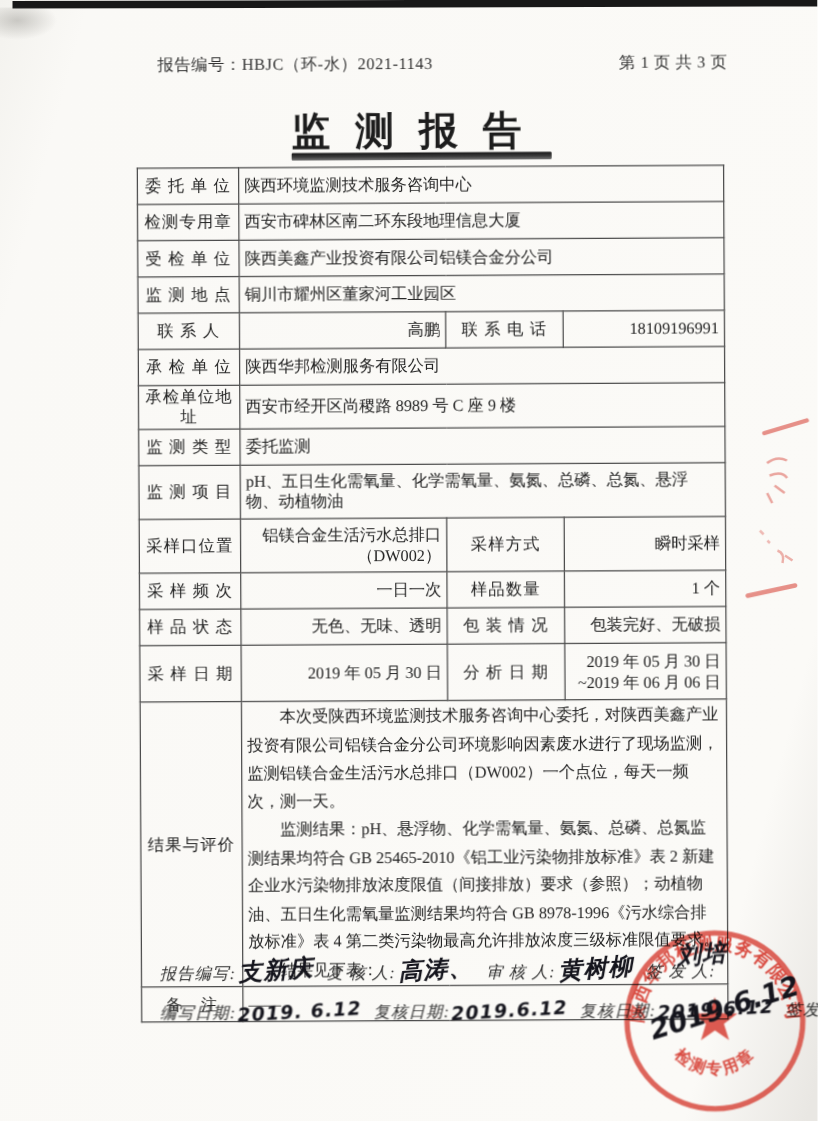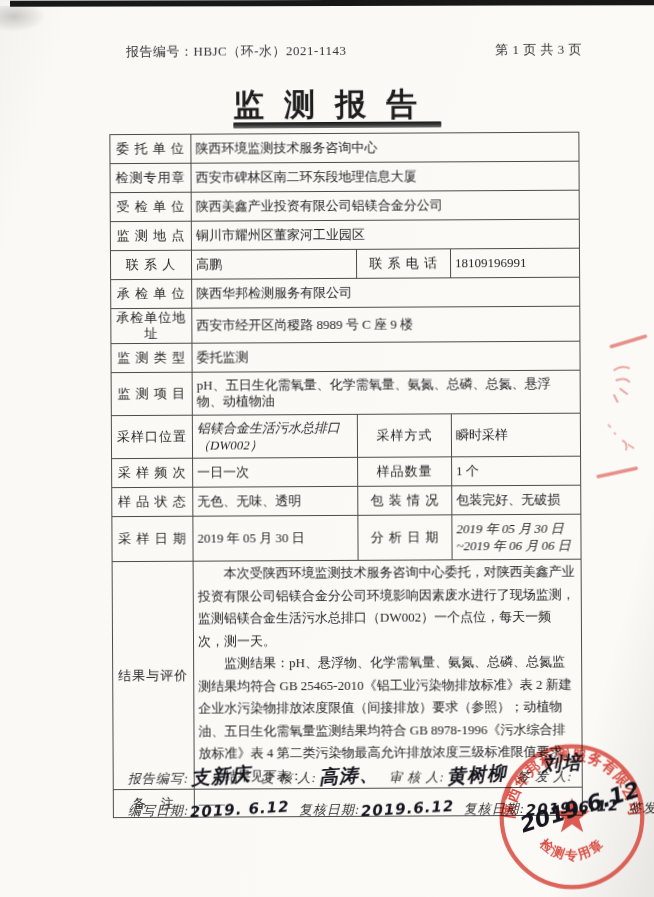--- a/index.html
+++ b/index.html
@@ -14,29 +14,29 @@
   .sheet{position:absolute;inset:0;transform:rotate(-0.3deg);}
 
   .hdr{position:absolute;top:42px;left:128px;right:70px;display:flex;justify-content:space-between;font-size:13px;letter-spacing:.5px;color:#333;}
   .title{position:absolute;top:84px;left:0;width:100%;text-align:center;font-size:31px;font-weight:bold;letter-spacing:20px;text-indent:20px;color:#1d1d1d;}
   .title-bar{position:absolute;top:122px;left:235px;width:208px;height:6px;background:linear-gradient(180deg,#161616 0%,#3c3c3c 55%,#777 100%);border-radius:1px;}
 
   table.rpt{position:absolute;top:133px;left:111px;width:469px;border-collapse:collapse;table-layout:fixed;}
   table.rpt td{border:1.2px solid #4c4c4c;font-size:13px;line-height:16px;padding:1px 4px;vertical-align:middle;color:#232323;}
   td.lbl{text-align:center;letter-spacing:1px;}
   td.val{text-align:left;padding-left:9px;}
-  td.cen{text-align:left;padding-left:2px;}
+  td.cen{text-align:right;padding-left:2px;}
   tr.h27 td{height:26px;}
   tr.h40 td{height:40px;}
   tr.h42 td{height:42px;}
   tr.hres td{height:210px;}
   tr.h26 td{height:25px;}
   td.res{vertical-align:top;padding:5px 6px 0 8px;}
   td.res p{margin:0;text-indent:2em;line-height:22.5px;font-size:13px;}
-  .two-line div{line-height:17px;font-style:italic;}
+  .two-line div{line-height:17px;}
   .small{font-size:12.5px;}
 
   .sigrow{position:absolute;left:126px;display:flex;align-items:baseline;white-space:nowrap;font-size:13px;color:#2c2c2c;}
   .sigrow .pl{letter-spacing:1px;margin-left:8px;font-style:italic;}
   .sigrow .pl:first-child{margin-left:0;}
   .hw{font-family:"DejaVu Sans","Liberation Sans",sans-serif;font-style:italic;font-weight:bold;color:#14141c;}
   .hw.name{font-size:19px;transform:rotate(-4deg);margin:0 2px;letter-spacing:1px;}
   .hw.date{font-size:15px;transform:rotate(-3deg);margin:0 1px;letter-spacing:1px;}
   #sig-row-1{top:763px;}
   #sig-row-2{top:800px;}

